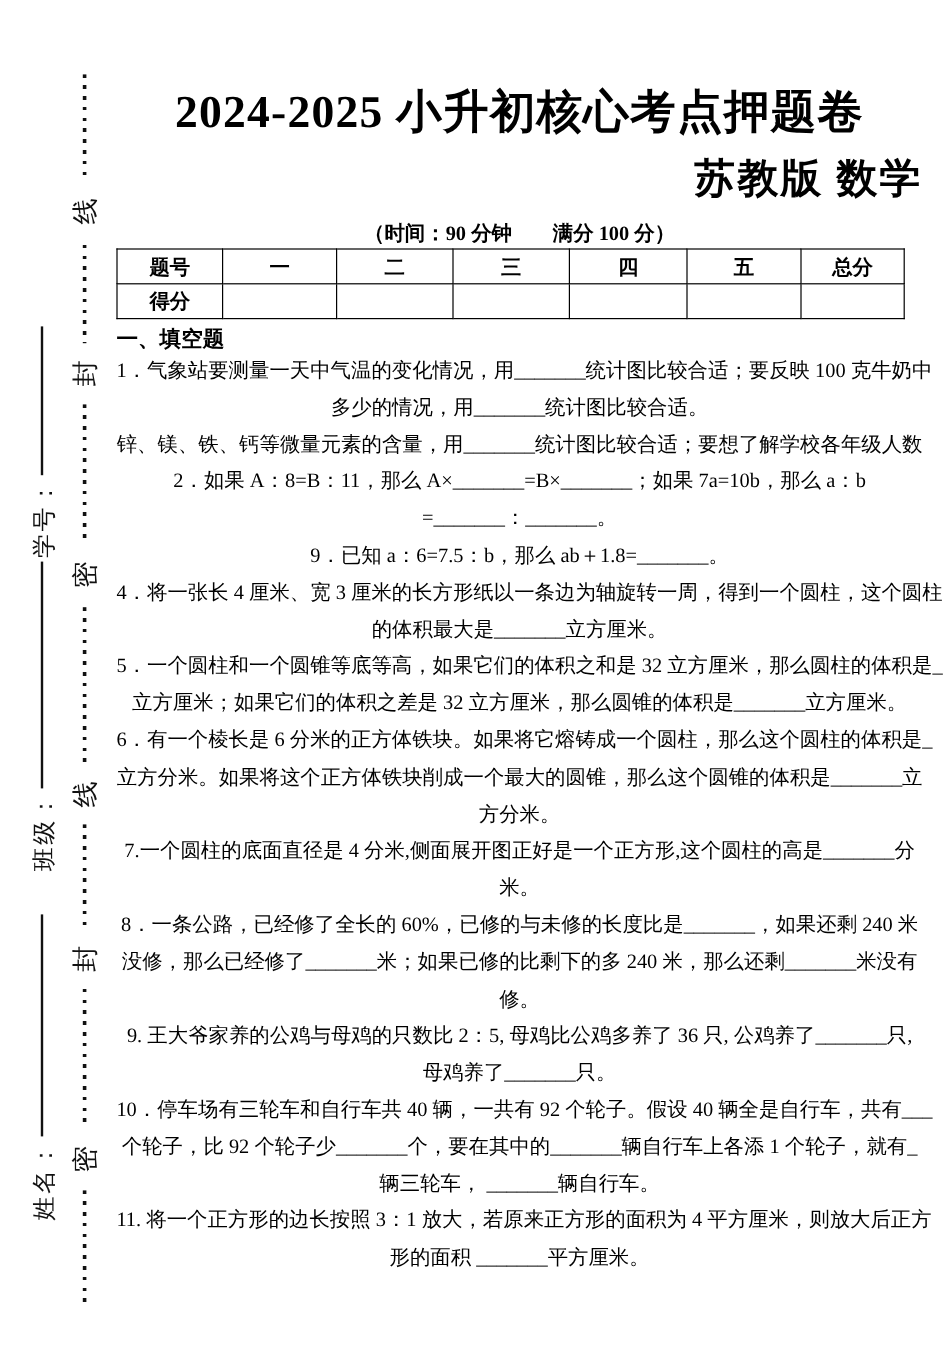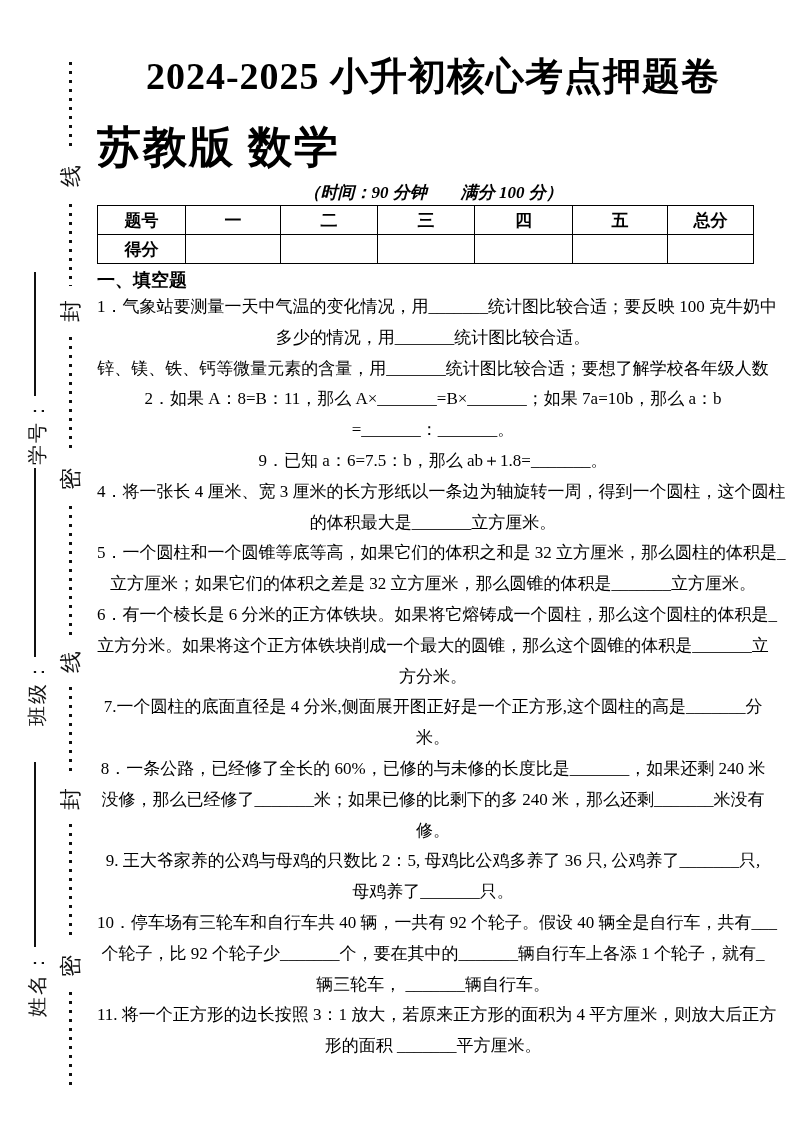--- a/index.html
+++ b/index.html
@@ -16,24 +16,24 @@
   .seal-char{
     position:absolute;left:71px;font-size:22px;color:#111;
     transform:translate(-50%,-50%) rotate(-90deg);white-space:nowrap;
   }
   .fill-line{position:absolute;left:34px;width:2px;background:#111;}
   .margin-label{
     position:absolute;left:37px;font-size:20px;color:#111;
     transform:translate(-50%,-50%) rotate(-90deg);white-space:nowrap;letter-spacing:2px;
   }
   
-  .content{position:absolute;left:97px;top:0;width:672px;}
+  .content{position:absolute;left:97px;top:18px;width:672px;}
   .title1{font-size:38px;line-height:42px;font-weight:bold;text-align:center;margin-top:55px;letter-spacing:1px;}
-  .title2{font-size:44px;line-height:38px;font-weight:bold;text-align:left;margin-top:32px;letter-spacing:2px;}
-  .meta{font-size:17px;line-height:21px;font-weight:bold;text-align:center;margin-top:15px;font-style:italic;}
+  .title2{font-size:34px;line-height:38px;font-weight:bold;text-align:right;margin-top:16px;letter-spacing:2px;}
+  .meta{font-size:17px;line-height:21px;font-weight:bold;text-align:center;margin-top:15px;}
   table.score{border-collapse:collapse;margin-top:2px;table-layout:fixed;padding-left:36px;}
   table.score td,table.score th{
     border:1.6px solid #000;height:28px;text-align:center;vertical-align:middle;
     font-size:17px;font-weight:bold;padding:0;
   }
   .section-title{font-size:18px;line-height:20px;font-weight:bold;margin-top:6px;}
   .questions{margin-top:2px;}
   .qline{font-size:17px;line-height:30.8px;white-space:nowrap;text-align:center;}
 </style>
 </head>

